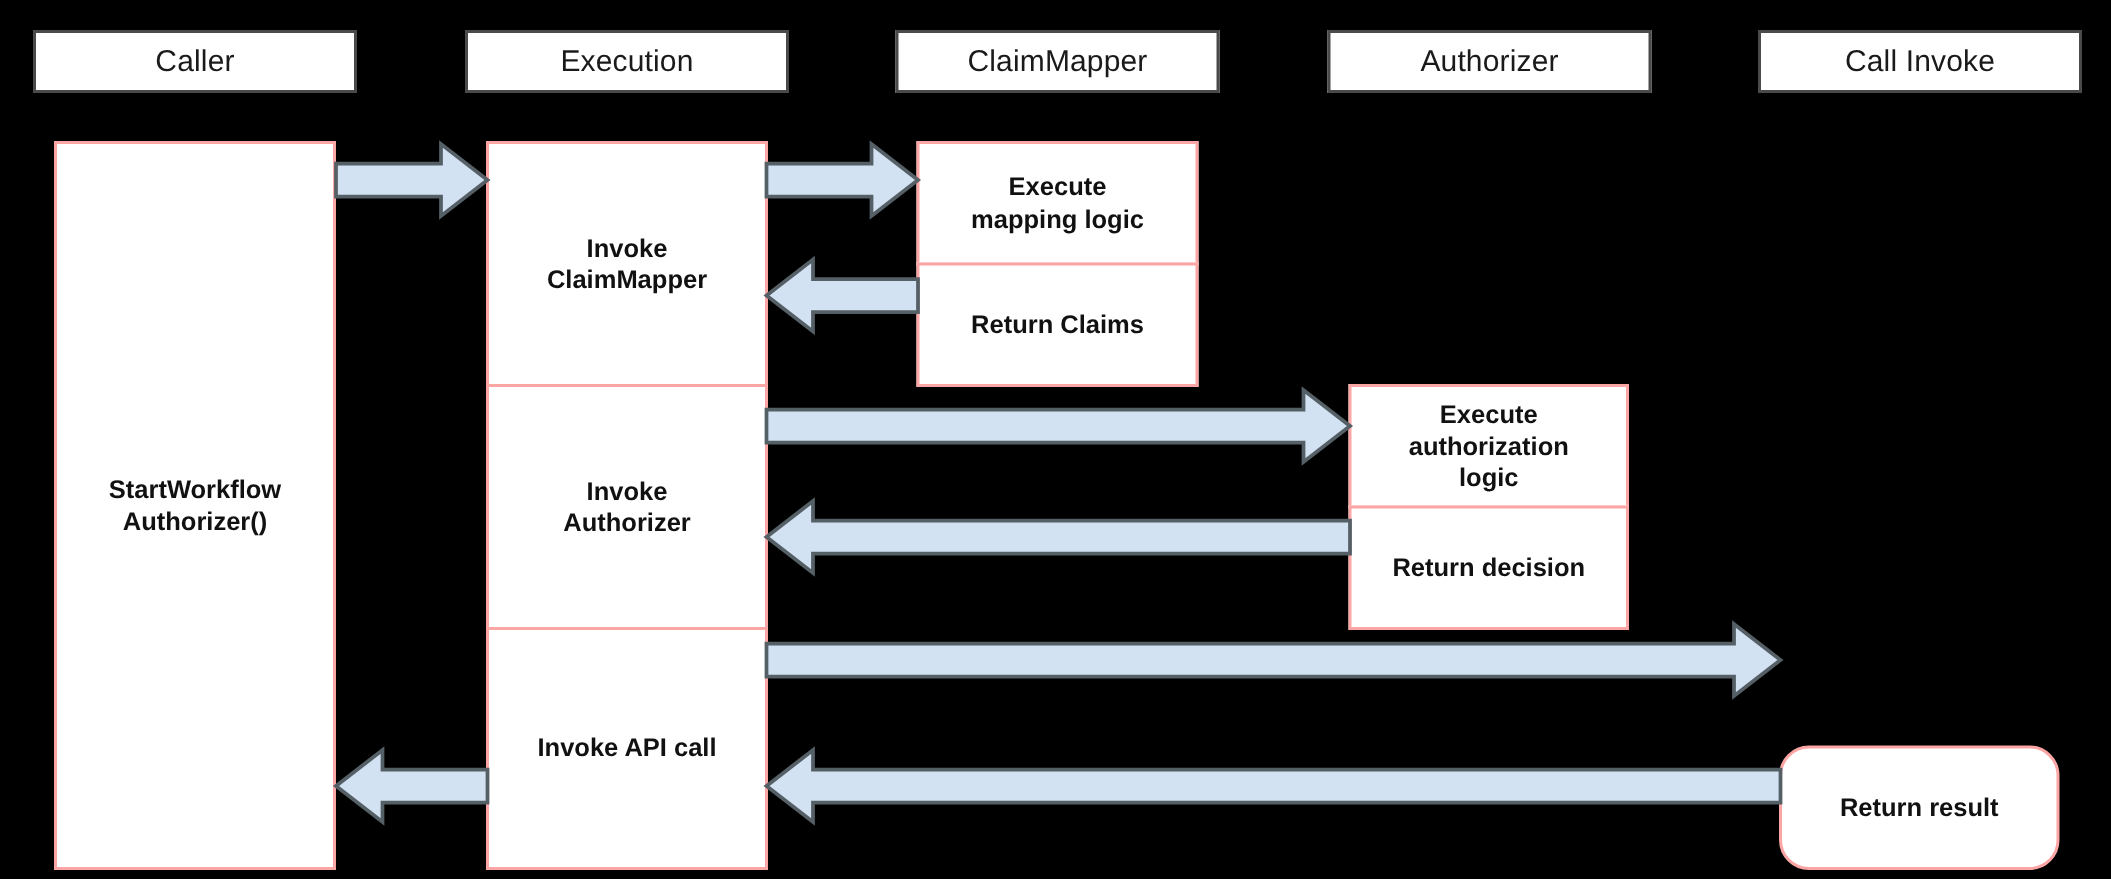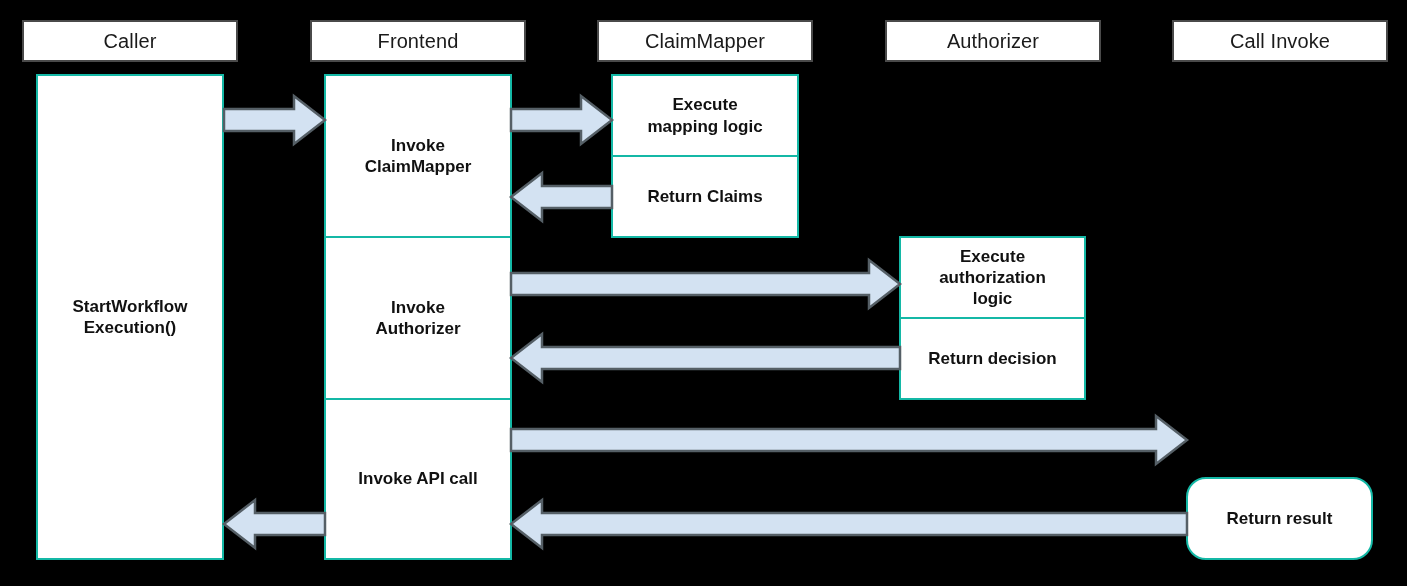--- a/index.html
+++ b/index.html
@@ -27,32 +27,33 @@
     justify-content: center;
     color: #1a1a1a;
     font-size: 20px;
     font-weight: 400;
     letter-spacing: 0.1px;
     font-family: "Liberation Sans", sans-serif;
   }
   .node {
     position: absolute;
     background: #ffffff;
-    border: 2px solid #14b8a6;
+    border: 2px solid #fca5a5;
     box-sizing: border-box;
     display: flex;
     align-items: center;
     justify-content: center;
     text-align: center;
     color: #111111;
     font-size: 17px;
     font-weight: bold;
     line-height: 1.25;
     padding: 0 8px;
     font-family: "Liberation Sans", sans-serif;
+    margin-top: 20px;
   }
   .node-text {
     display: block;
     white-space: pre-line;
   }
   .arrow {
     position: absolute;
     pointer-events: none;
   }
   .arrow svg {
@@ -65,38 +66,38 @@
 </head>
 <body>
 
 <div id="diagram">
 
   <div class="lane-header" style="left:22px; top:20px; width:216px; height:42px;">
     <span>Caller</span>
   </div>
 
   <div class="lane-header" style="left:310px; top:20px; width:216px; height:42px;">
-    <span>Frontend</span>
+    <span>Execution</span>
   </div>
 
   <div class="lane-header" style="left:597px; top:20px; width:216px; height:42px;">
     <span>ClaimMapper</span>
   </div>
 
   <div class="lane-header" style="left:885px; top:20px; width:216px; height:42px;">
     <span>Authorizer</span>
   </div>
 
   <div class="lane-header" style="left:1172px; top:20px; width:216px; height:42px;">
     <span>Call Invoke</span>
   </div>
 
   <div class="node" style="left:36px; top:74px; width:188px; height:486px;">
     <span class="node-text">StartWorkflow
-Execution()</span>
+Authorizer()</span>
   </div>
 
   <div class="node" style="left:324px; top:74px; width:188px; height:164px;">
     <span class="node-text">Invoke
 ClaimMapper</span>
   </div>
 
   <div class="node" style="left:324px; top:236px; width:188px; height:164px;">
     <span class="node-text">Invoke
 Authorizer</span>

